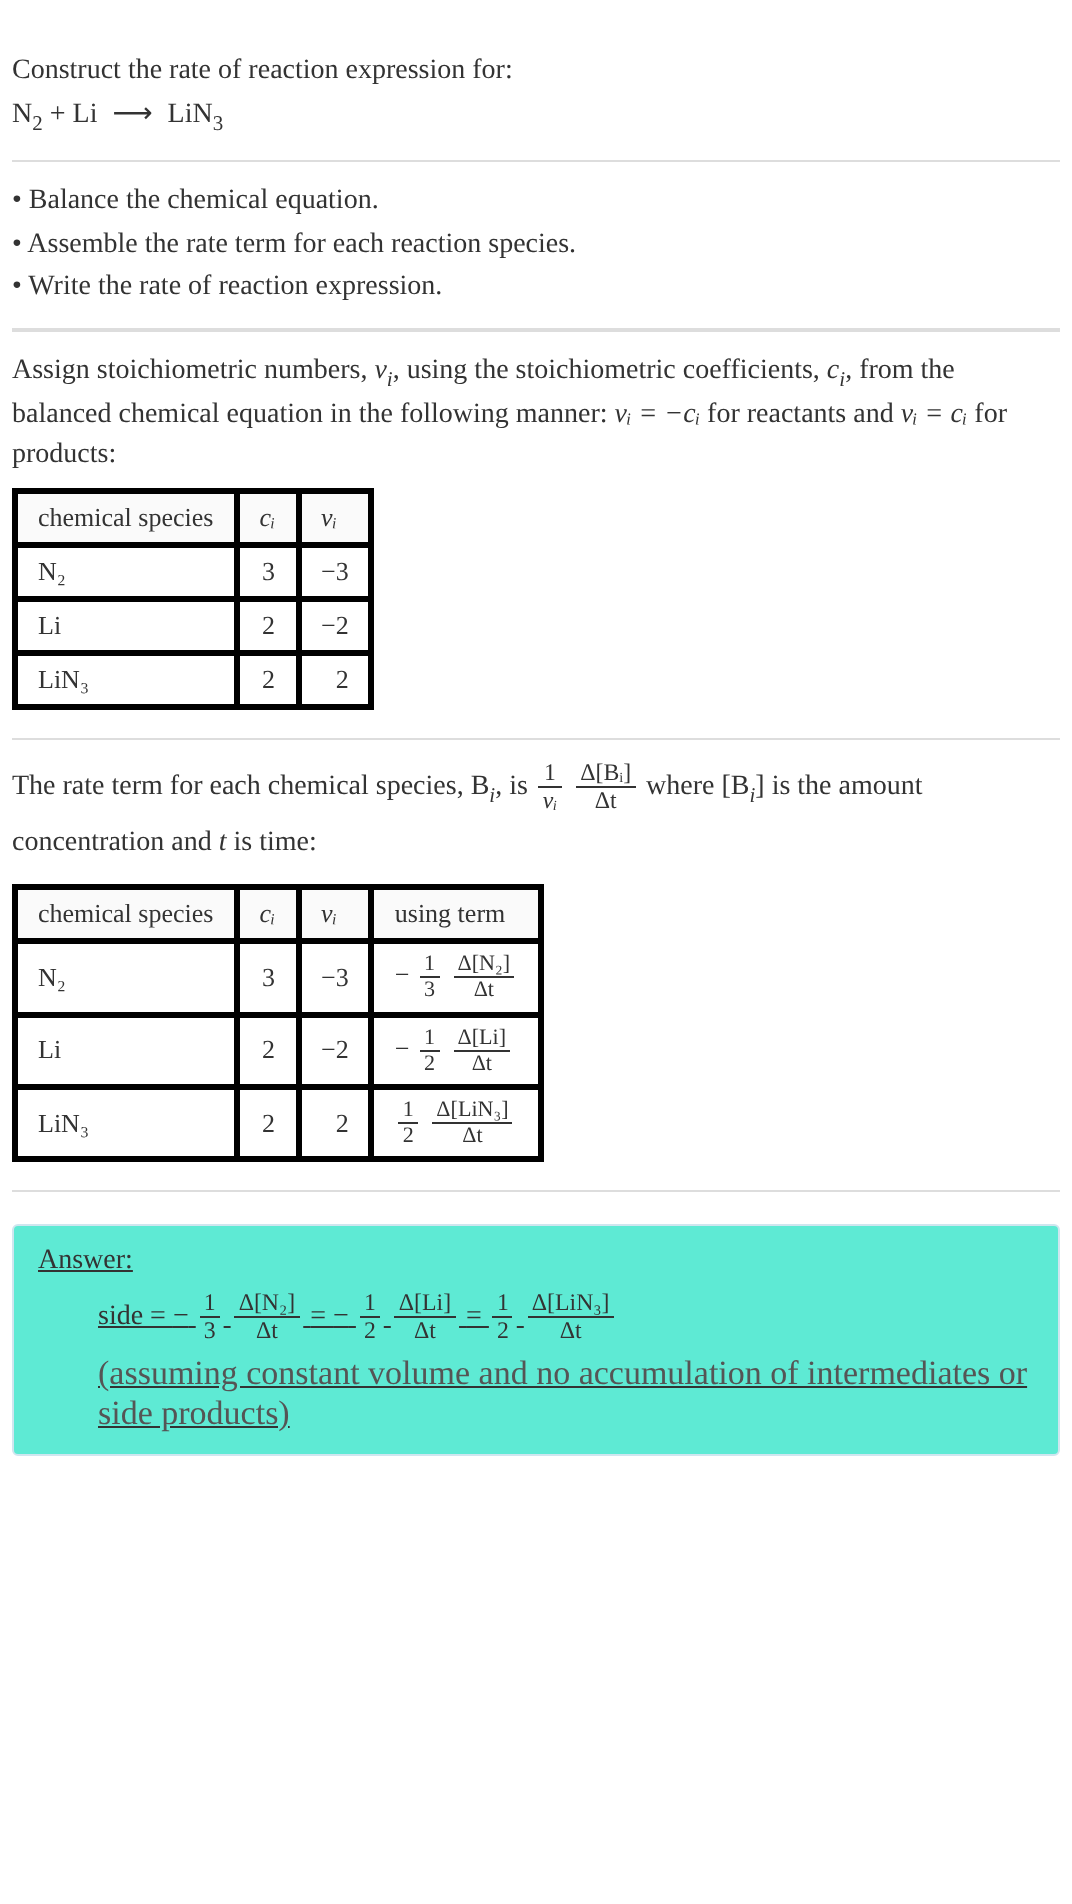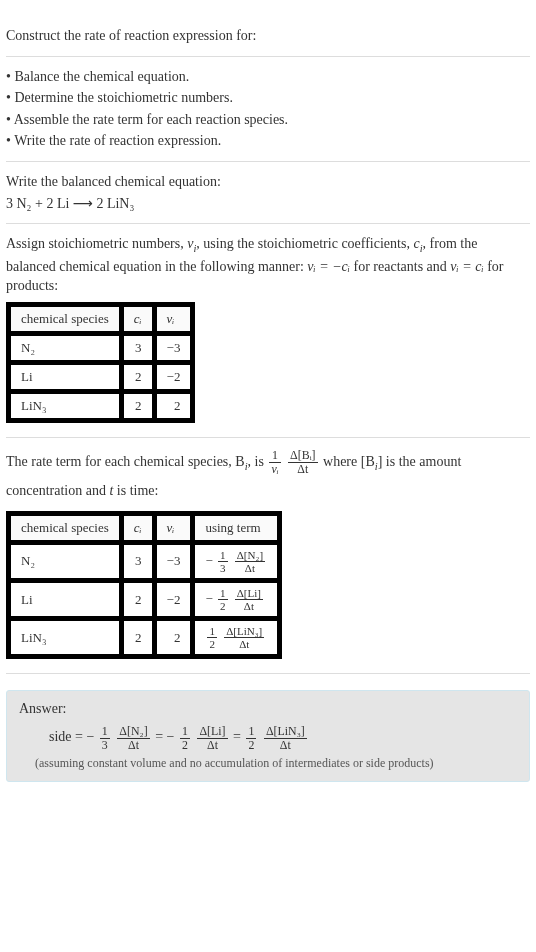--- a/index.html
+++ b/index.html
@@ -37,21 +37,21 @@
     display: inline-block;
     margin: 0 4px;
   }
   .ital { font-style: italic; }
   table.data {
     border-collapse: collapse;
     margin: 6px 0;
     font-size: 13px;
   }
   table.data th, table.data td {
-    border: 5px solid #000000;
+    border: 3px solid #000000;
     padding: 4px 10px;
     text-align: left;
     vertical-align: middle;
     margin-top: 16px;
   }
   table.data th {
     font-weight: normal;
     background: #fafafa;
   }
   table.data td.num {
@@ -77,64 +77,63 @@
   }
   .rate-term {
     white-space: nowrap;
   }
   .footnote {
     font-size: 11px;
     color: #555;
     margin-top: 2px;
   }
   .answer-box {
-    background: #e5e5e5;
+    background: #5eead4;
     border: 1px solid #cfe6ef;
     border-radius: 3px;
     padding: 10px 12px;
     margin: 8px 0;
+    text-decoration: underline;
   }
   .answer-label {
     margin-bottom: 6px;
   }
   .answer-eq {
     margin-left: 30px;
     line-height: 2;
   }
   .answer-note {
-    font-size: 12px;
+    font-size: 17px;
     color: #555;
-    margin-left: 16px;
+    margin-left: 30px;
     margin-top: 4px;
   }
 </style>
 </head>
 <body>
 
 <div class="content">
 
   <div class="section">
     <div class="line">Construct the rate of reaction expression for:</div>
+    <div class="line eq">
+      <span><span>N</span><sub>2</sub></span><span> + Li </span><span class="arrow">⟶</span><span><span> LiN</span><sub>3</sub></span>
+    </div>
   </div>
 
   <hr class="divider">
 
   <div class="section">
     <div class="line">• Balance the chemical equation.</div>
-    <div class="line">• Determine the stoichiometric numbers.</div>
     <div class="line">• Assemble the rate term for each reaction species.</div>
     <div class="line">• Write the rate of reaction expression.</div>
   </div>
 
   <hr class="divider">
 
-  <div class="section">
-    <div class="line">Write the balanced chemical equation:</div>
-    <div class="line eq">3 N₂ + 2 Li ⟶ 2 LiN₃</div>
-  </div>
 
   <hr class="divider">
 
   <div class="section">
     <div class="line">
       <span>Assign stoichiometric numbers, </span><span class="ital"><span>ν</span><sub>i</sub></span><span>, using the stoichiometric coefficients, </span><span class="ital"><span>c</span><sub>i</sub></span><span>, from the balanced chemical equation in the following manner: </span><span class="ital">νᵢ = −cᵢ</span><span> for reactants and </span><span class="ital">νᵢ = cᵢ</span><span> for products:</span>
     </div>
     <table class="data">
       <tbody>
           <tr>

